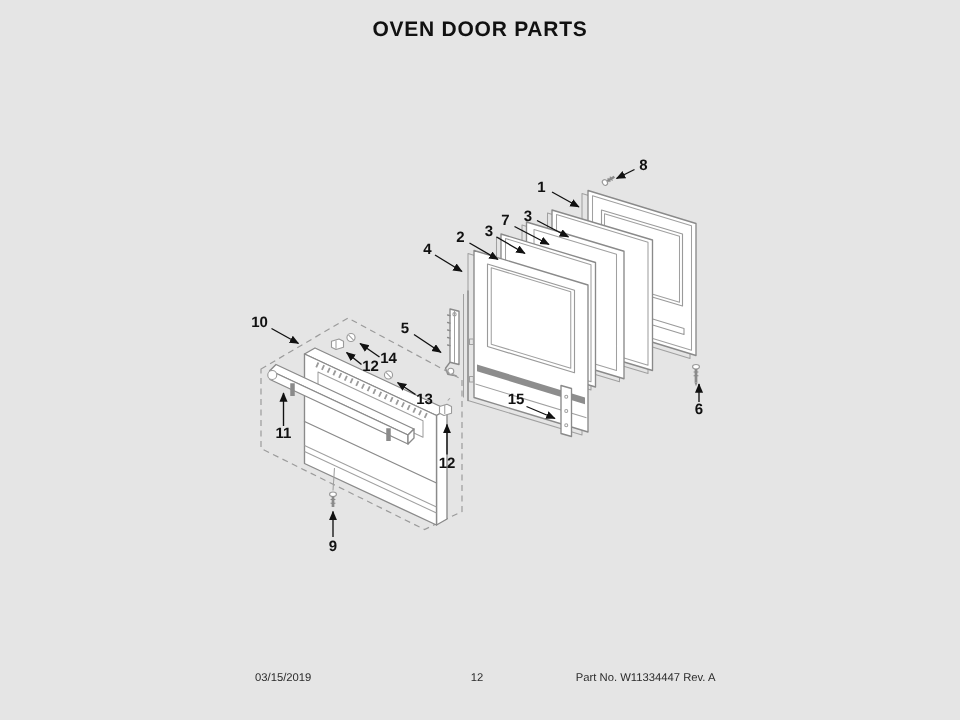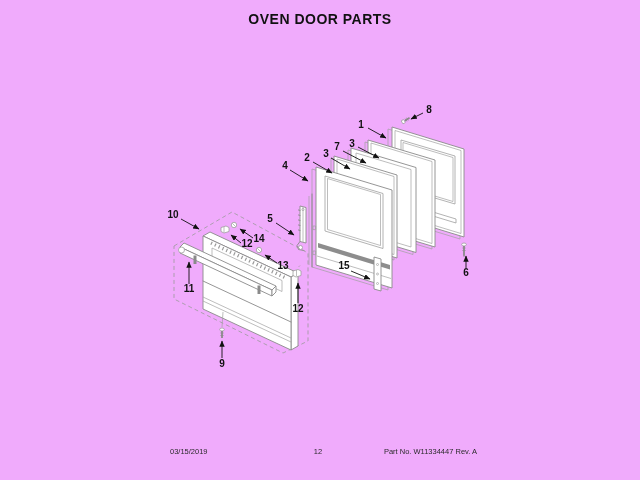--- a/index.html
+++ b/index.html
@@ -1,16 +1,16 @@
 <!DOCTYPE html>
 <html><head>
 <meta charset="utf-8">
 <style>
   html,body{margin:0;padding:0;background:#ffffff;}
-  .page{width:640px;height:480px;position:relative;background:#f0abfc;overflow:hidden;
+  .page{width:640px;height:480px;position:relative;background:#e5e5e5;overflow:hidden;
         font-family:"Liberation Sans", sans-serif;}
   svg{display:block;}
   .ln  {fill:none;stroke:#8a8a8a;stroke-width:0.9;stroke-linejoin:round;stroke-linecap:round;}
   .lnt {fill:none;stroke:#a0a0a0;stroke-width:0.7;stroke-linejoin:round;}
   .fw  {fill:#ffffff;stroke:#8a8a8a;stroke-width:0.9;stroke-linejoin:round;}
   .fw2 {fill:#ffffff;stroke:#9a9a9a;stroke-width:0.75;stroke-linejoin:round;}
   .dkband{fill:#8d8d8d;stroke:none;}
   .dash{fill:none;stroke:#9b9b9b;stroke-width:0.8;stroke-dasharray:4 3;}
   .tick{stroke:#9b9b9b;stroke-width:3.5;stroke-dasharray:1.2 3;fill:none;}
   .arrow{stroke:#111;stroke-width:0.9;fill:none;marker-end:url(#ah);}

